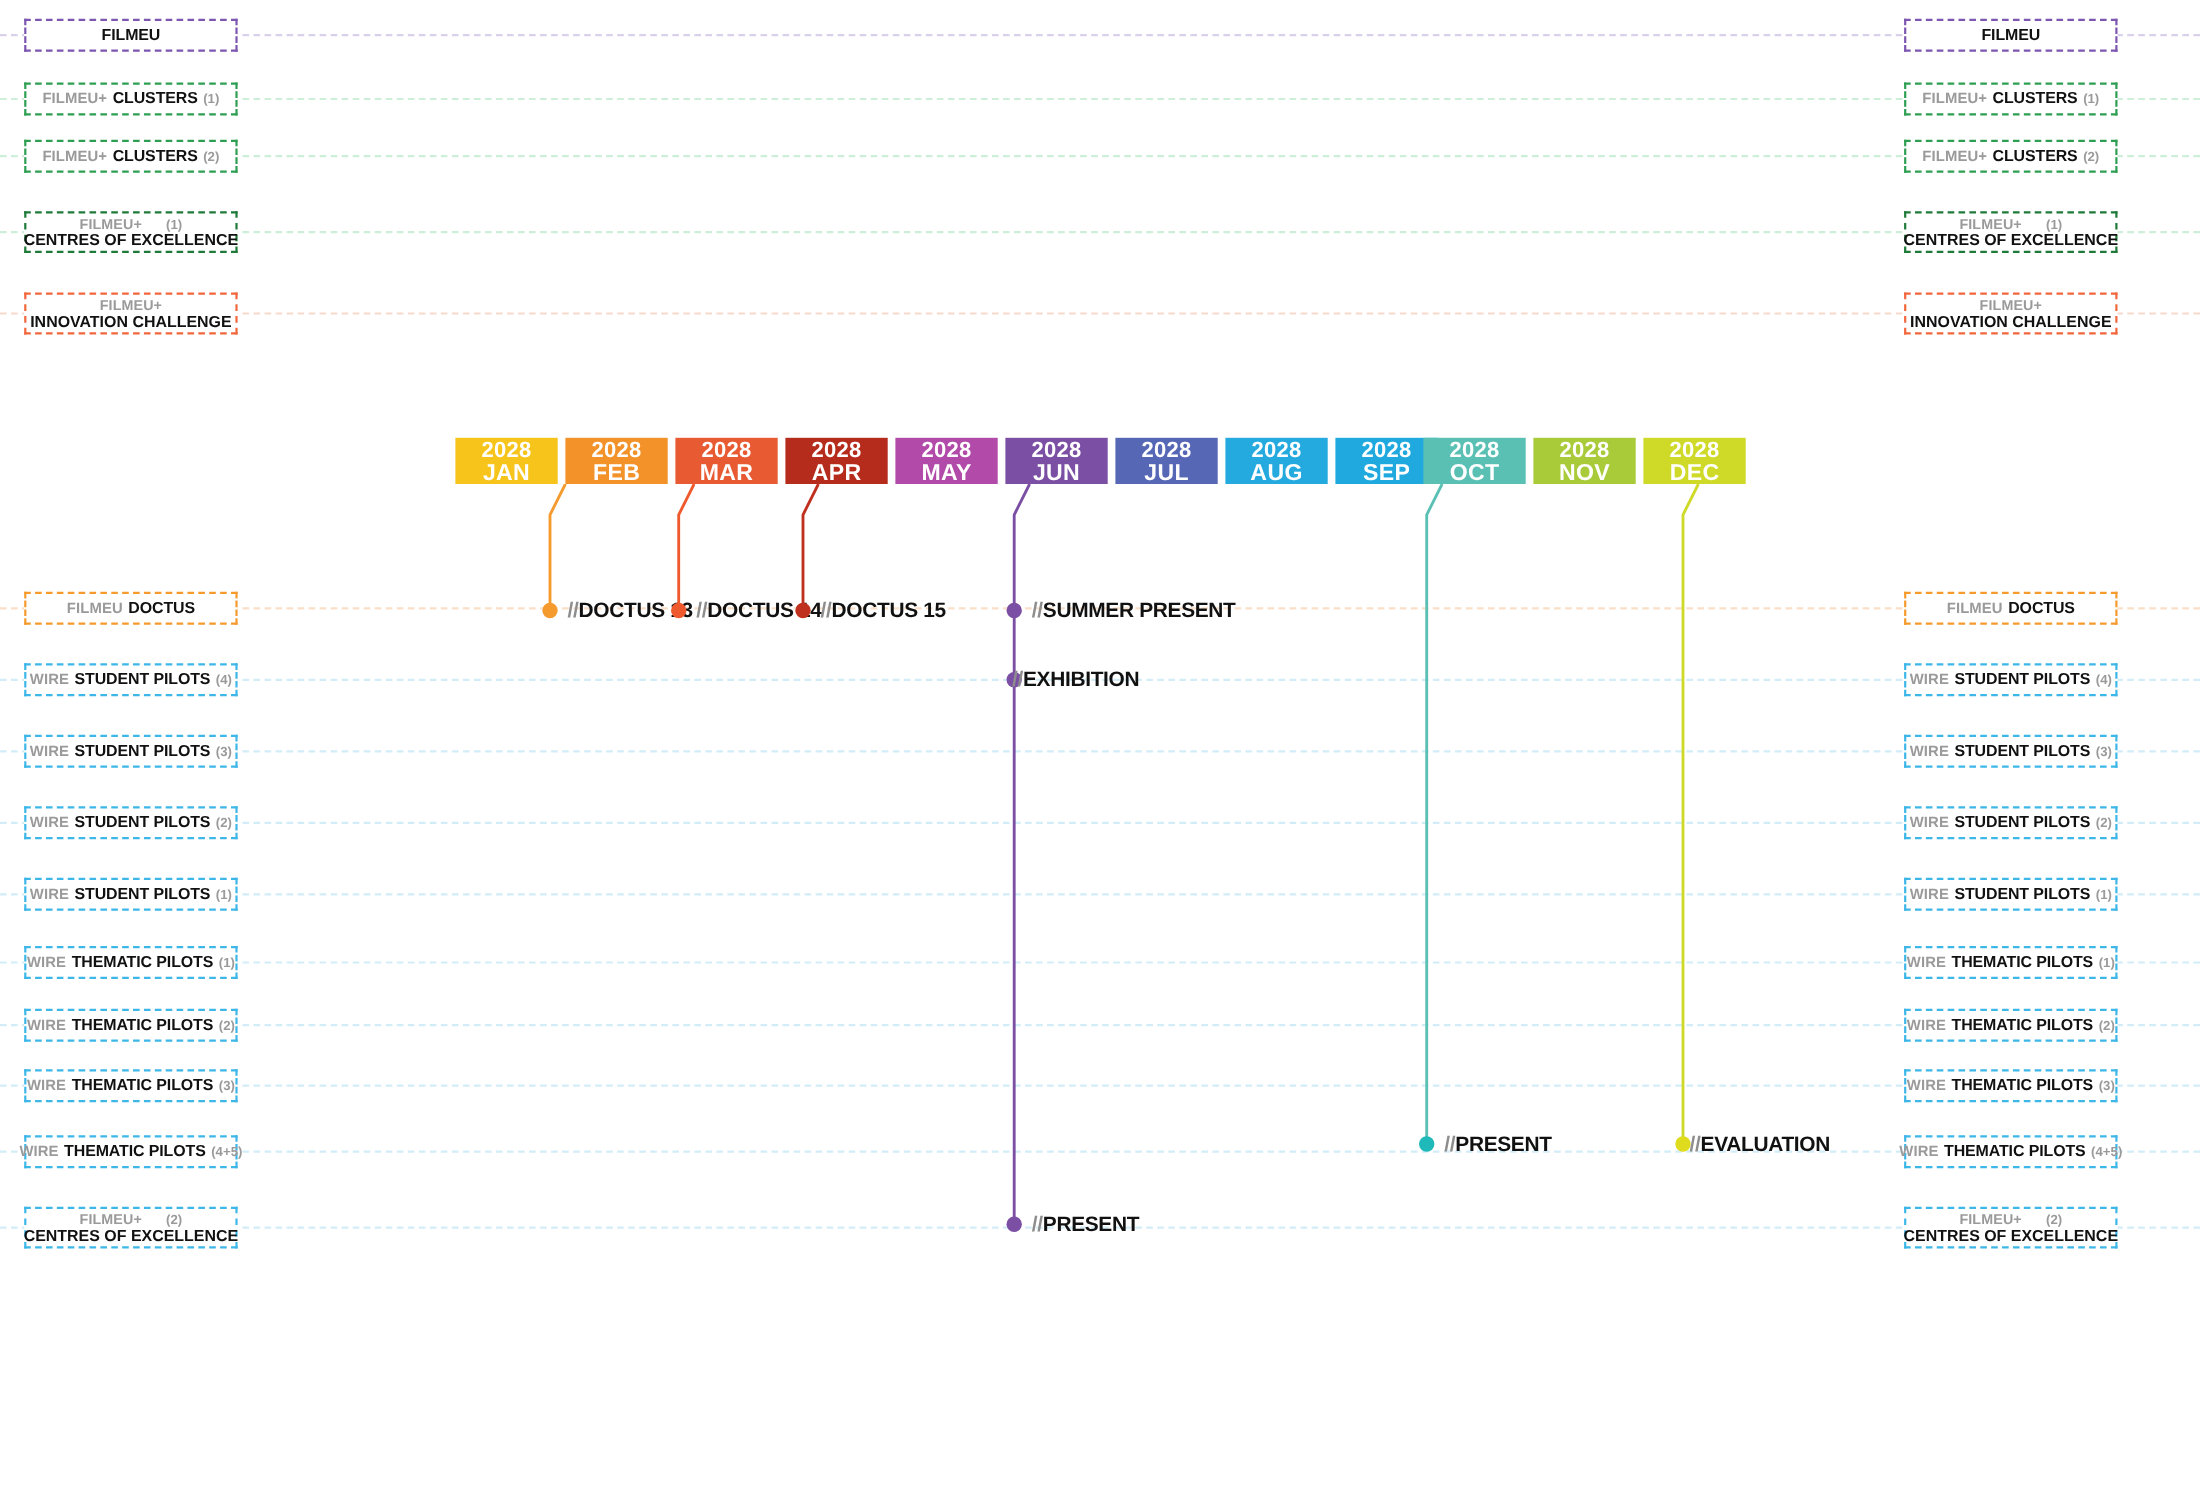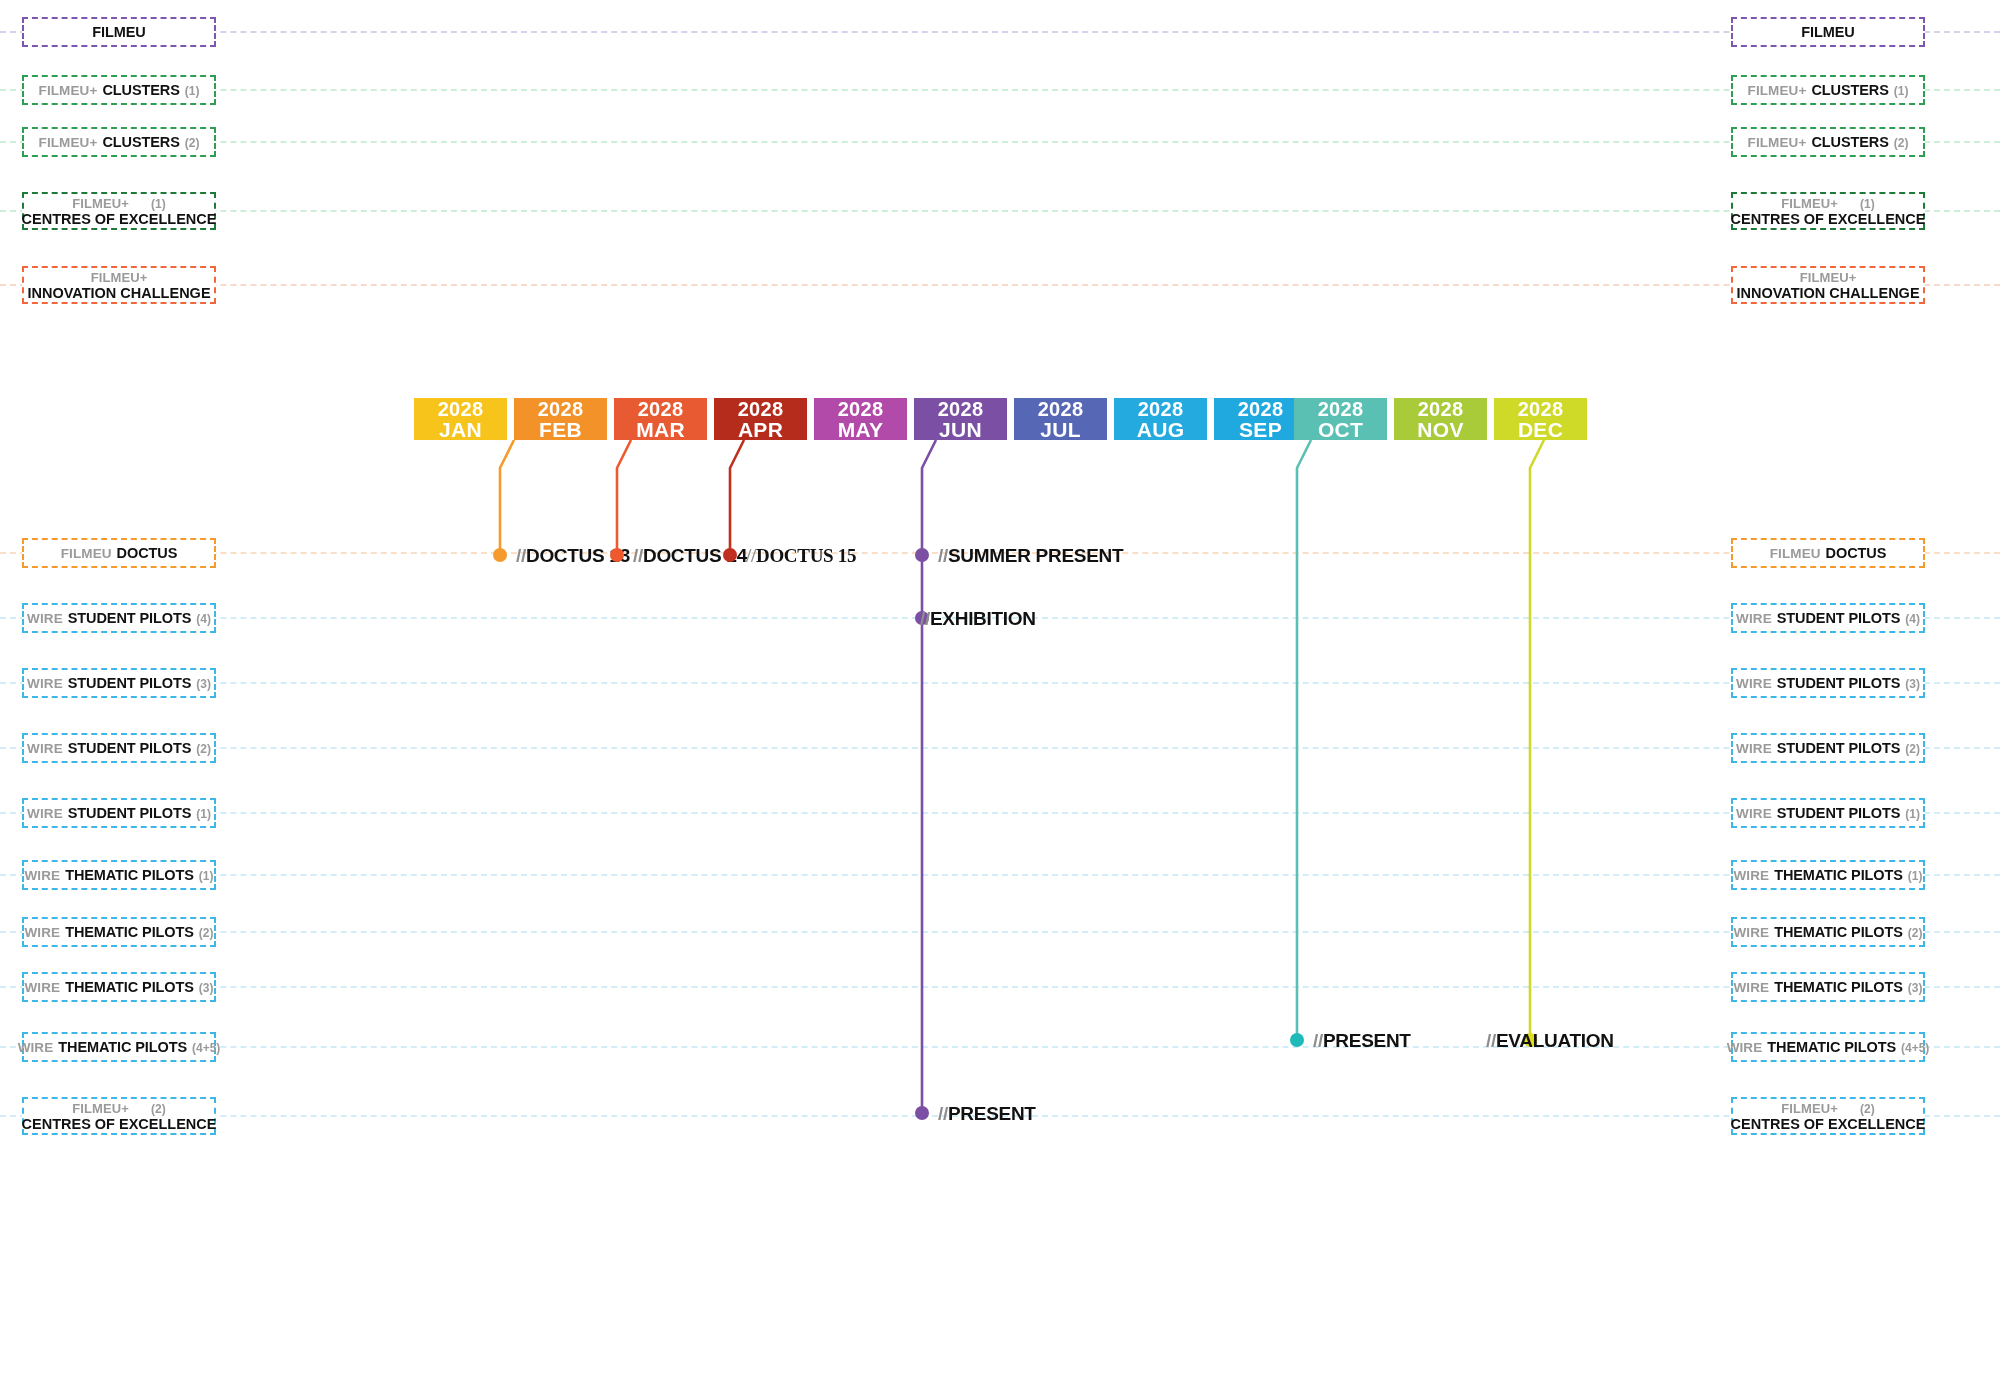--- a/index.html
+++ b/index.html
@@ -349,24 +349,24 @@
     </div>
     <div class="month" style="left: 1494px; top: 398px; width: 93px; height: 42px; background: rgb(207, 217, 39);">
       <div class="yr">2028</div>
       <div class="mo">DEC</div>
     </div>
     <div class="dot" style="left: 493px; top: 548px; background: rgb(245, 155, 46);"></div>
     <div class="event" style="left: 516px; top: 546px;"><span class="slashes">//</span><span class="etxt">DOCTUS 13</span></div>
     <div class="dot" style="left: 610px; top: 548px; background: rgb(238, 90, 46);"></div>
     <div class="event" style="left: 633px; top: 546px;"><span class="slashes">//</span><span class="etxt">DOCTUS 14</span></div>
     <div class="dot" style="left: 723px; top: 548px; background: rgb(192, 48, 30);"></div>
-    <div class="event" style="left: 746px; top: 546px; font-family: Liberation Serif, serif;"><span class="slashes">//</span><span class="etxt">DOCTUS 15</span></div>
+    <div class="event" style="left: 746px; top: 546px;"><span class="slashes">//</span><span class="etxt">DOCTUS 15</span></div>
     <div class="dot" style="left: 915px; top: 548px; background: rgb(123, 79, 163);"></div>
     <div class="event" style="left: 938px; top: 546px;"><span class="slashes">//</span><span class="etxt">SUMMER PRESENT</span></div>
     <div class="dot" style="left: 915px; top: 611px; background: rgb(123, 79, 163);"></div>
     <div class="event" style="left: 920px; top: 609px;"><span class="slashes">//</span><span class="etxt">EXHIBITION</span></div>
     <div class="dot" style="left: 915px; top: 1106px; background: rgb(123, 79, 163);"></div>
     <div class="event" style="left: 938px; top: 1104px;"><span class="slashes">//</span><span class="etxt">PRESENT</span></div>
     <div class="dot" style="left: 1290px; top: 1033px; background: rgb(31, 185, 185);"></div>
     <div class="event" style="left: 1313px; top: 1031px;"><span class="slashes">//</span><span class="etxt">PRESENT</span></div>
     <div class="dot" style="left: 1523px; top: 1033px; background: rgb(223, 220, 30);"></div>
-    <div class="event" style="left: 1486px; top: 1031px;"><span class="slashes">//</span><span class="etxt">EVALUATION</span></div>
+    <div class="event" style="left: 1536px; top: 1031px;"><span class="slashes">//</span><span class="etxt">EVALUATION</span></div>
   </div>
 
 </body></html>

